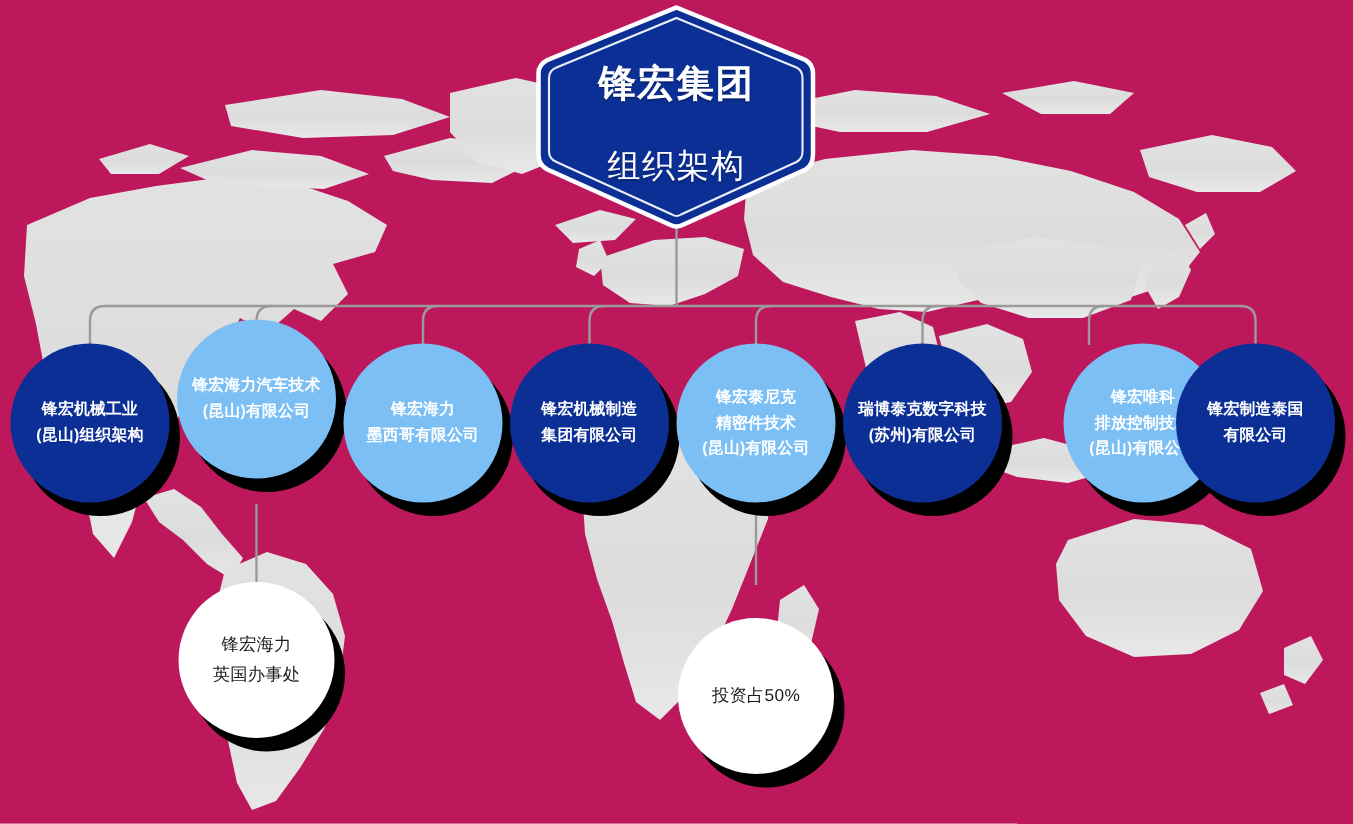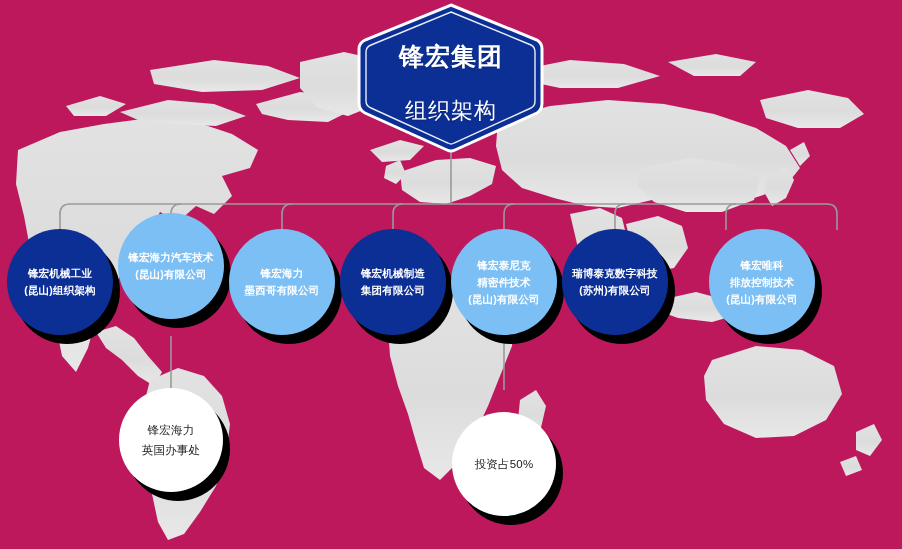--- a/index.html
+++ b/index.html
@@ -263,20 +263,24 @@
     </div>
   <div class="node dark" style="left:562px; top:229px; width:106px; height:106px;">
       <span class="node-label">瑞博泰克数字科技
 (苏州)有限公司</span>
     </div>
   <div class="node light" style="left:709px; top:229px; width:106px; height:106px;">
       <span class="node-label">锋宏唯科
 排放控制技术
 (昆山)有限公司</span>
     </div>
+  <div class="node dark" style="left:784px; top:229px; width:106px; height:106px;">
+      <span class="node-label">锋宏制造泰国
+有限公司</span>
+    </div>
 
   <div class="node white" style="left:119px; top:388px; width:104px; height:104px;">
       <span class="node-label">锋宏海力
 英国办事处</span>
     </div>
   <div class="node white" style="left:452px; top:412px; width:104px; height:104px;">
       <span class="node-label">投资占50%</span>
     </div>
 
 </div>

